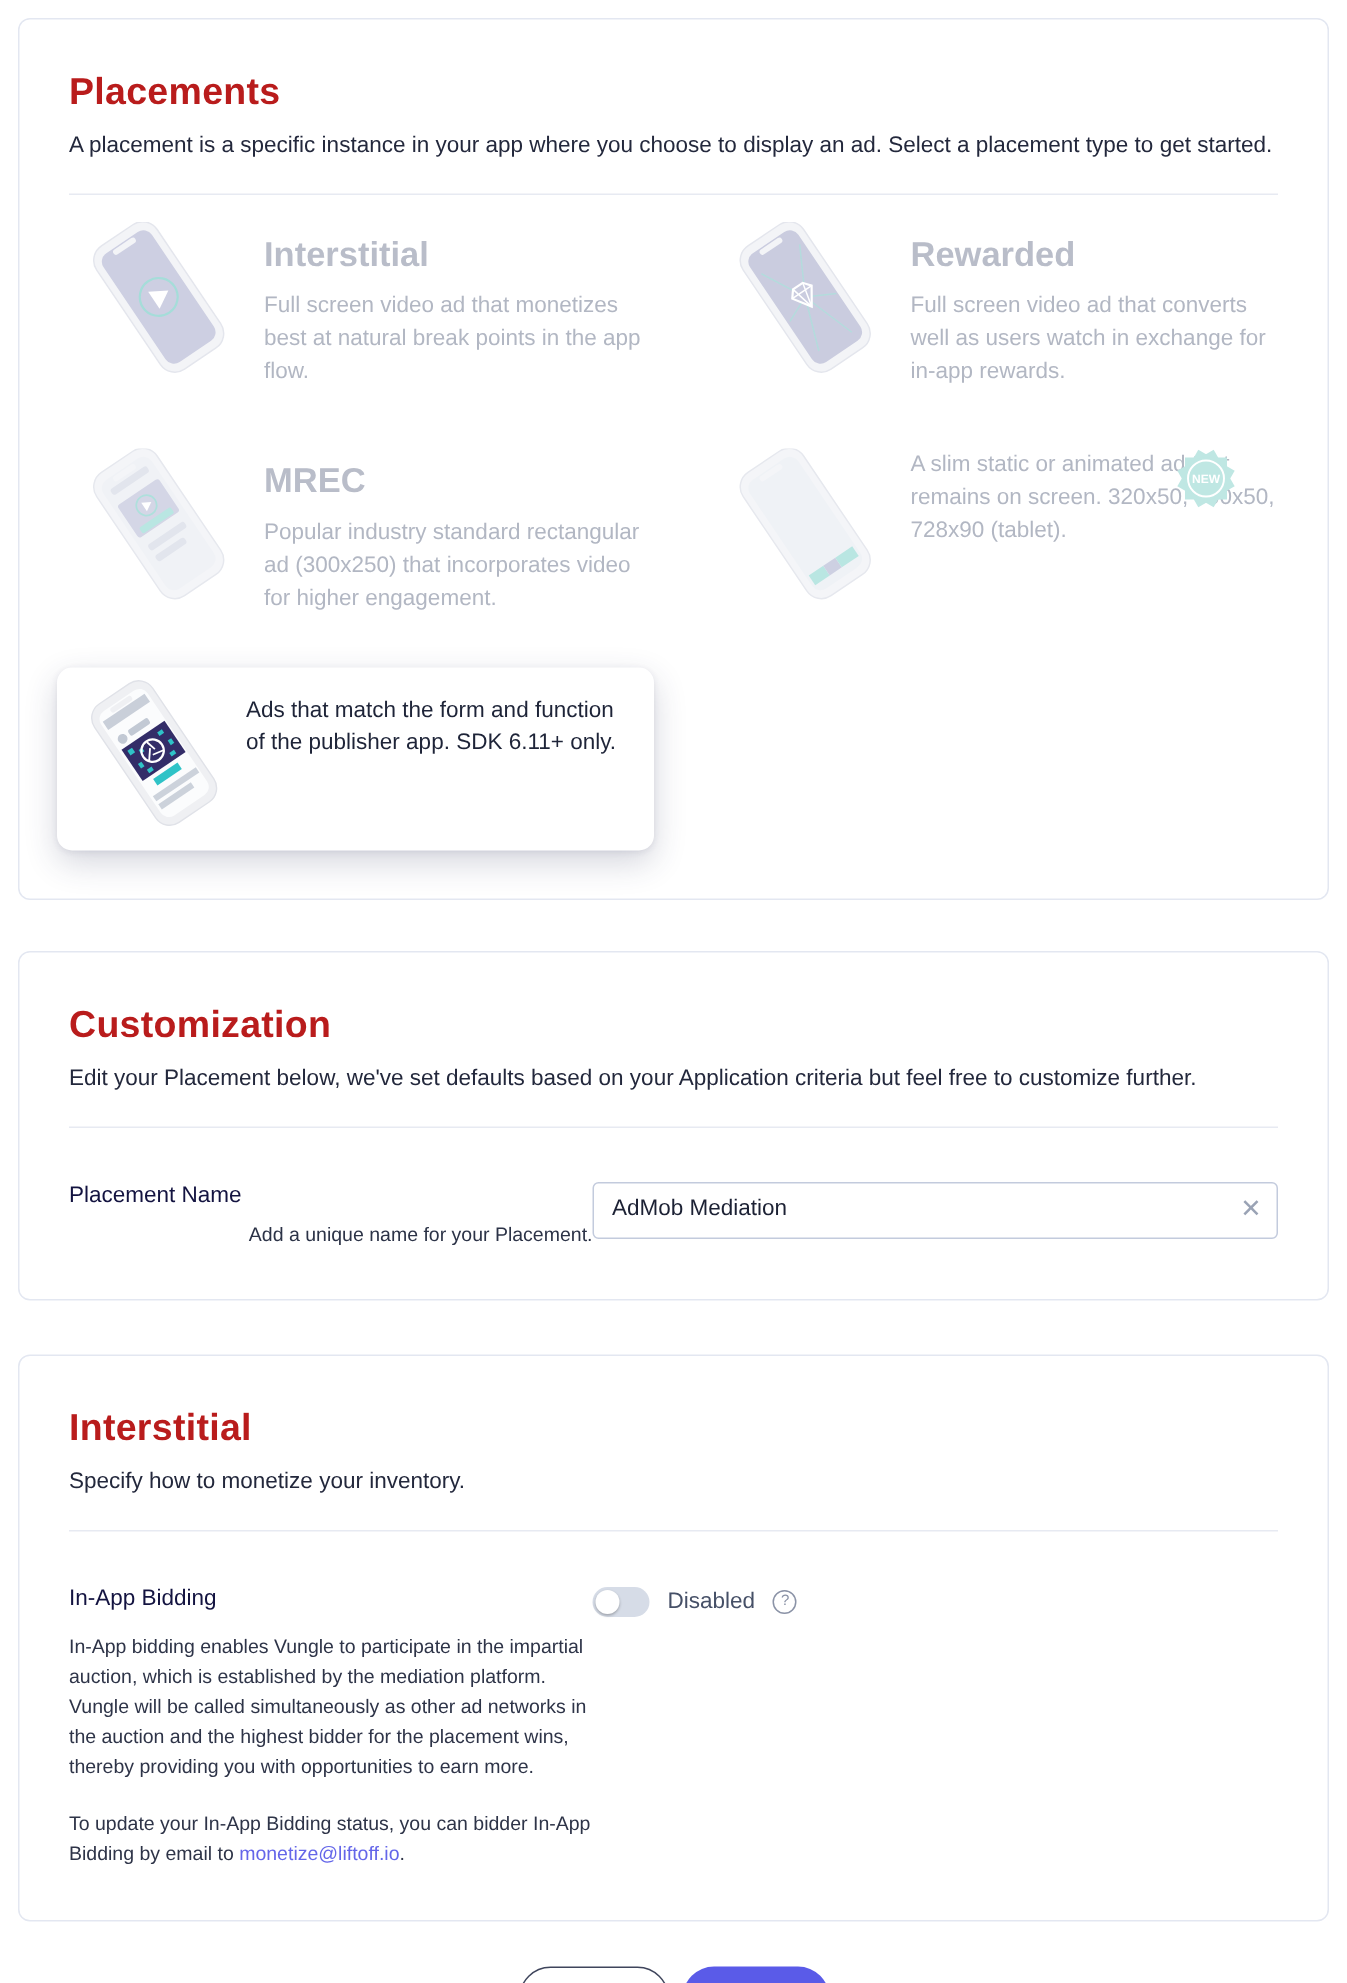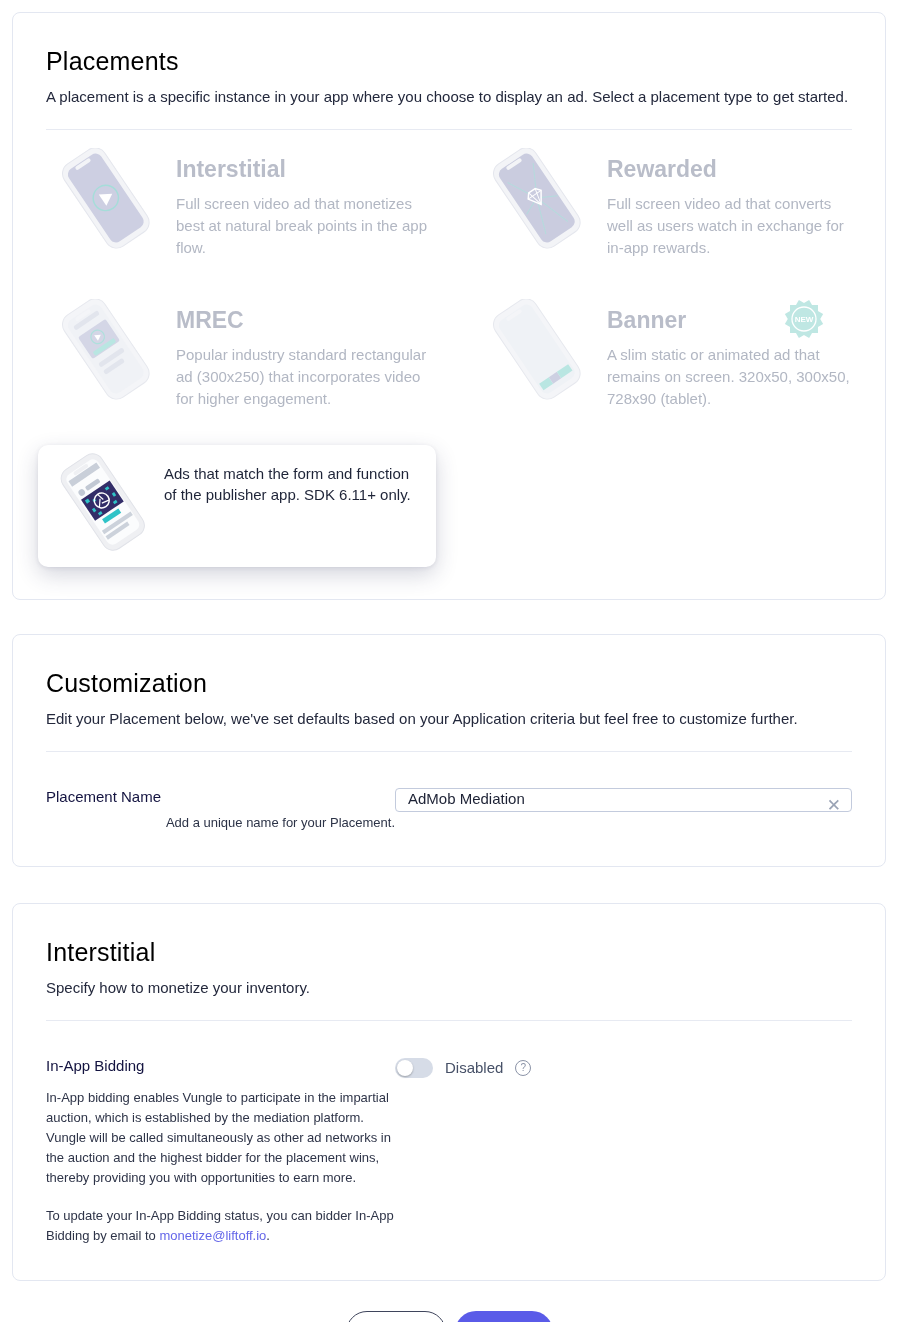--- a/index.html
+++ b/index.html
@@ -17,22 +17,22 @@
     border: 1px solid #e3e7f1;
     border-radius: 8px;
     padding: 34px 33px 34px;
   }
   .card-placements { margin-top: 12px; padding-bottom: 32px; }
   .card-customization { margin-top: 34px; padding-bottom: 36px; }
   .card-monetization { margin-top: 36px; padding-bottom: 34px; }
 
   .section-title {
     font-size: 25px;
-    font-weight: 400;
-    color: #000000;
+    font-weight: 700;
+    color: #b91c1c;
     margin: 0 0 12px;
     letter-spacing: 0.2px;
   }
   .section-subtitle {
     font-size: 15px;
     color: #23283c;
     margin: 0 0 24px;
   }
   .divider {
     border: none;
@@ -122,21 +122,21 @@
   .field-label {
     font-size: 15px;
     font-weight: 400;
     color: #131340;
     margin: 0 0 10px;
   }
   .field-help { font-size: 13px; color: #2c3347; margin: 0; text-align: right; }
   .form-right { flex: 1; position: relative; }
   .text-input {
     width: 100%;
-    height: 24px;
+    height: 38px;
     border: 1px solid #c3cbdd;
     border-radius: 4px;
     padding: 0 32px 2px 12px;
     font-size: 15px;
     color: #1c2134;
     font-family: "Liberation Sans", "DejaVu Sans", sans-serif;
     outline: none;
     background: #fff;
   }
   .clear-icon {
@@ -307,21 +307,20 @@
             <rect x="36" y="1" width="50" height="102" rx="12" fill="#f4f5f8" stroke="#e6e8ee"></rect>
             <rect x="41" y="7" width="40" height="90" rx="7" fill="#eff2f6"></rect>
             <rect x="52" y="8" width="18" height="4" rx="2" fill="#f4f5f8"></rect>
             <rect x="43" y="83" width="12" height="8" fill="#b9e6e2"></rect>
             <rect x="55" y="83" width="10" height="8" fill="#cdd0e2"></rect>
             <rect x="65" y="83" width="14" height="8" fill="#b9e6e2"></rect>
           </g>
         </svg>
       </div>
       <div class="p-text">
-        <h3>Banner</h3>
         <p>A slim static or animated ad that remains on screen. 320x50, 300x50, 728x90 (tablet).</p>
       </div>
       <div class="new-badge">
         <svg width="44" height="44" viewBox="0 0 44 44">
           <g fill="#bfe7e3">
             <rect x="8" y="8" width="28" height="28"></rect>
             <rect x="8" y="8" width="28" height="28" transform="rotate(30 22 22)"></rect>
             <rect x="8" y="8" width="28" height="28" transform="rotate(60 22 22)"></rect>
           </g>
           <circle cx="22" cy="22" r="14" fill="#bfe7e3"></circle>

